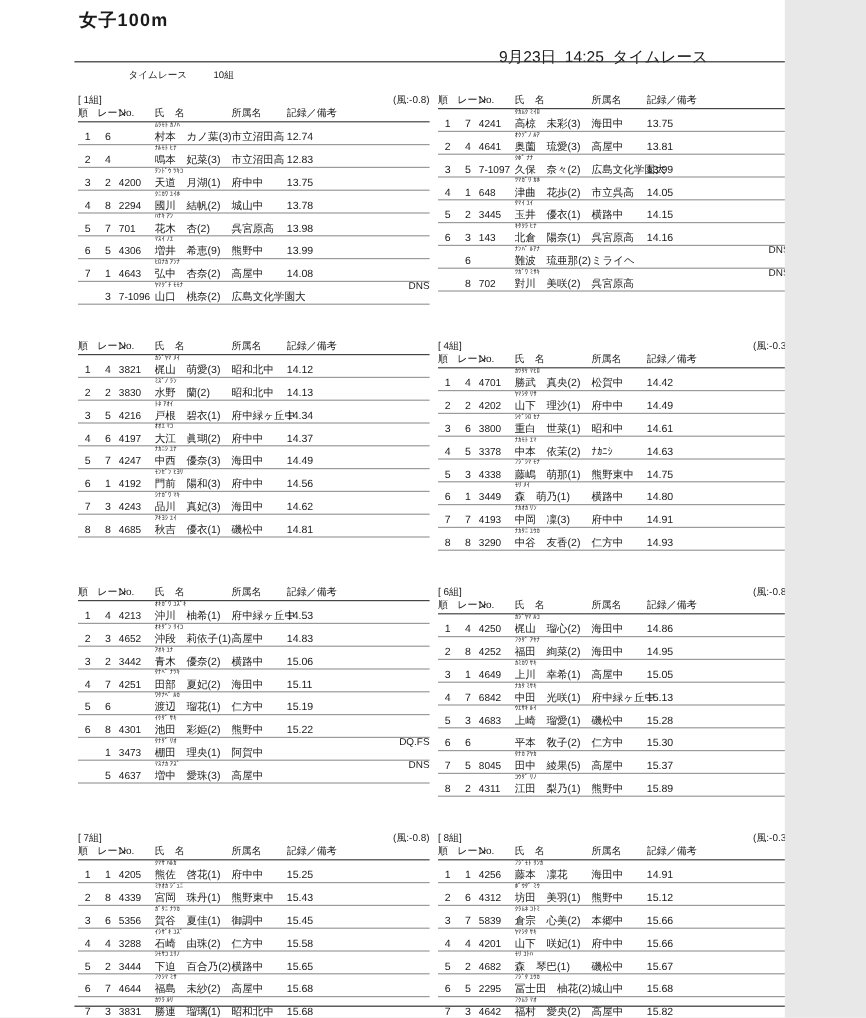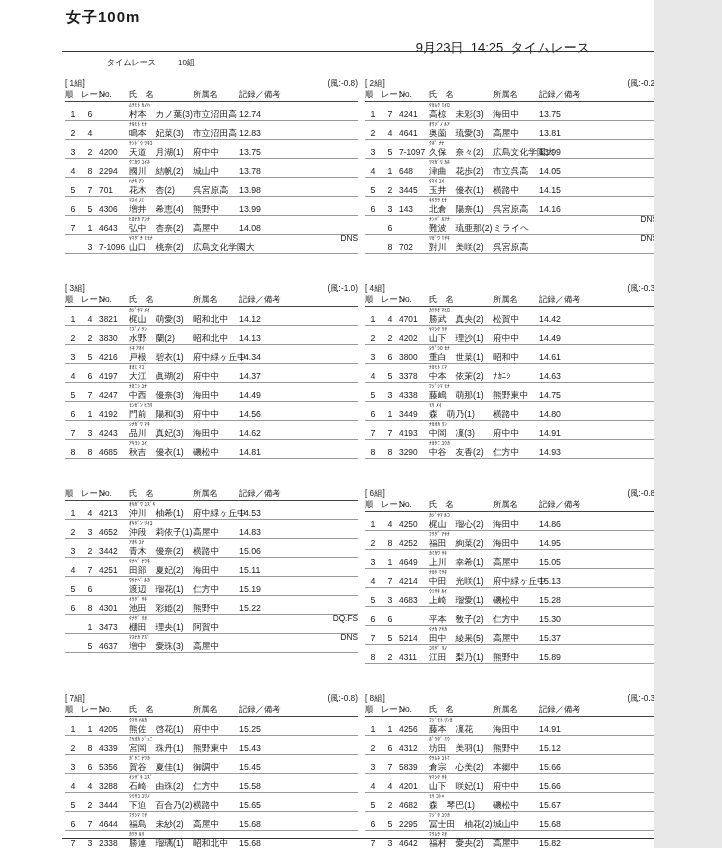--- a/index.html
+++ b/index.html
@@ -173,21 +173,21 @@
     <span class="status"></span>
   </div>
           <div class="entry">
     <div class="kana-line grid-cols">
       <span class="kana">ﾏｽｲ ﾉｴ</span>
     </div>
     <div class="main-line grid-cols">
       <span class="c-rank">6</span>
       <span class="c-lane">5</span>
       <span class="c-no">4306</span>
-      <span>増井　希恵(4)</span>
+      <span>増井　希恵(9)</span>
       <span>熊野中</span>
       <span>13.99</span>
     </div>
     <span class="status"></span>
   </div>
           <div class="entry">
     <div class="kana-line grid-cols">
       <span class="kana">ﾋﾛﾅｶ ｱﾝﾅ</span>
     </div>
     <div class="main-line grid-cols">
@@ -206,789 +206,781 @@
     </div>
     <div class="main-line grid-cols">
       <span class="c-rank"></span>
       <span class="c-lane">3</span>
       <span class="c-no">7-1096</span>
       <span>山口　桃奈(2)</span>
       <span>広島文化学園大</span>
       <span></span>
     </div>
     <span class="status">DNS</span>
-  </div>
-        </div>
-  </div>
-      <div class="heat">
-    <div class="heat-top">
-      <span>[ 2組]</span>
-      <span>(風:-0.2)</span>
-    </div>
-    <div class="head-row grid-cols">
-      <span>順</span>
-      <span>レーン</span>
-      <span>No.</span>
-      <span>氏　名</span>
-      <span>所属名</span>
-      <span>記録／備考</span>
-    </div>
-    <div>
-          <div class="entry">
-    <div class="kana-line grid-cols">
-      <span class="kana">ﾀｶﾑｸ ﾐｲﾛ</span>
-    </div>
-    <div class="main-line grid-cols">
-      <span class="c-rank">1</span>
-      <span class="c-lane">7</span>
-      <span class="c-no">4241</span>
-      <span>高椋　未彩(3)</span>
-      <span>海田中</span>
-      <span>13.75</span>
-    </div>
-    <span class="status"></span>
-  </div>
-          <div class="entry">
-    <div class="kana-line grid-cols">
-      <span class="kana">ｵｸｿﾞﾉ ﾙｱ</span>
-    </div>
-    <div class="main-line grid-cols">
-      <span class="c-rank">2</span>
-      <span class="c-lane">4</span>
-      <span class="c-no">4641</span>
-      <span>奥薗　琉愛(3)</span>
-      <span>高屋中</span>
-      <span>13.81</span>
-    </div>
-    <span class="status"></span>
-  </div>
-          <div class="entry">
-    <div class="kana-line grid-cols">
-      <span class="kana">ｸﾎﾞ ﾅﾅ</span>
-    </div>
-    <div class="main-line grid-cols">
-      <span class="c-rank">3</span>
-      <span class="c-lane">5</span>
-      <span class="c-no">7-1097</span>
-      <span>久保　奈々(2)</span>
-      <span>広島文化学園大</span>
-      <span>13.99</span>
-    </div>
-    <span class="status"></span>
-  </div>
-          <div class="entry">
-    <div class="kana-line grid-cols">
-      <span class="kana">ﾂﾏｶﾞﾘ ｶﾎ</span>
-    </div>
-    <div class="main-line grid-cols">
-      <span class="c-rank">4</span>
-      <span class="c-lane">1</span>
-      <span class="c-no">648</span>
-      <span>津曲　花歩(2)</span>
-      <span>市立呉高</span>
-      <span>14.05</span>
-    </div>
-    <span class="status"></span>
-  </div>
-          <div class="entry">
-    <div class="kana-line grid-cols">
-      <span class="kana">ﾀﾏｲ ﾕｲ</span>
-    </div>
-    <div class="main-line grid-cols">
-      <span class="c-rank">5</span>
-      <span class="c-lane">2</span>
-      <span class="c-no">3445</span>
-      <span>玉井　優衣(1)</span>
-      <span>横路中</span>
-      <span>14.15</span>
-    </div>
-    <span class="status"></span>
-  </div>
-          <div class="entry">
-    <div class="kana-line grid-cols">
-      <span class="kana">ｷﾀｸﾗ ﾋﾅ</span>
-    </div>
-    <div class="main-line grid-cols">
-      <span class="c-rank">6</span>
-      <span class="c-lane">3</span>
-      <span class="c-no">143</span>
-      <span>北倉　陽奈(1)</span>
-      <span>呉宮原高</span>
-      <span>14.16</span>
-    </div>
-    <span class="status"></span>
-  </div>
-          <div class="entry">
-    <div class="kana-line grid-cols">
-      <span class="kana">ﾅﾝﾊﾞ ﾙｱﾅ</span>
-    </div>
-    <div class="main-line grid-cols">
-      <span class="c-rank"></span>
-      <span class="c-lane">6</span>
-      <span class="c-no"></span>
-      <span>難波　琉亜那(2)</span>
-      <span>ミライヘ</span>
-      <span></span>
-    </div>
-    <span class="status">DNS</span>
-  </div>
-          <div class="entry">
-    <div class="kana-line grid-cols">
-      <span class="kana">ﾂｶﾞﾜ ﾐｻｷ</span>
-    </div>
-    <div class="main-line grid-cols">
-      <span class="c-rank"></span>
-      <span class="c-lane">8</span>
-      <span class="c-no">702</span>
-      <span>對川　美咲(2)</span>
-      <span>呉宮原高</span>
-      <span></span>
-    </div>
-    <span class="status">DNS</span>
-  </div>
-        </div>
-  </div>
-      <div class="heat">
-    <div class="heat-top">
-      <span>[ 3組]</span>
-      <span>(風:-1.0)</span>
-    </div>
-    <div class="head-row grid-cols">
-      <span>順</span>
-      <span>レーン</span>
-      <span>No.</span>
-      <span>氏　名</span>
-      <span>所属名</span>
-      <span>記録／備考</span>
-    </div>
-    <div>
-          <div class="entry">
-    <div class="kana-line grid-cols">
-      <span class="kana">ｶｼﾞﾔﾏ ﾒｲ</span>
-    </div>
-    <div class="main-line grid-cols">
-      <span class="c-rank">1</span>
-      <span class="c-lane">4</span>
-      <span class="c-no">3821</span>
-      <span>梶山　萌愛(3)</span>
-      <span>昭和北中</span>
-      <span>14.12</span>
-    </div>
-    <span class="status"></span>
-  </div>
-          <div class="entry">
-    <div class="kana-line grid-cols">
-      <span class="kana">ﾐｽﾞﾉ ﾗﾝ</span>
-    </div>
-    <div class="main-line grid-cols">
-      <span class="c-rank">2</span>
-      <span class="c-lane">2</span>
-      <span class="c-no">3830</span>
-      <span>水野　蘭(2)</span>
-      <span>昭和北中</span>
-      <span>14.13</span>
-    </div>
-    <span class="status"></span>
-  </div>
-          <div class="entry">
-    <div class="kana-line grid-cols">
-      <span class="kana">ﾄﾈ ｱｵｲ</span>
-    </div>
-    <div class="main-line grid-cols">
-      <span class="c-rank">3</span>
-      <span class="c-lane">5</span>
-      <span class="c-no">4216</span>
-      <span>戸根　碧衣(1)</span>
-      <span>府中緑ヶ丘中</span>
-      <span>14.34</span>
-    </div>
-    <span class="status"></span>
-  </div>
-          <div class="entry">
-    <div class="kana-line grid-cols">
-      <span class="kana">ｵｵｴ ﾏｺ</span>
-    </div>
-    <div class="main-line grid-cols">
-      <span class="c-rank">4</span>
-      <span class="c-lane">6</span>
-      <span class="c-no">4197</span>
-      <span>大江　眞瑚(2)</span>
-      <span>府中中</span>
-      <span>14.37</span>
-    </div>
-    <span class="status"></span>
-  </div>
-          <div class="entry">
-    <div class="kana-line grid-cols">
-      <span class="kana">ﾅｶﾆｼ ﾕﾅ</span>
-    </div>
-    <div class="main-line grid-cols">
-      <span class="c-rank">5</span>
-      <span class="c-lane">7</span>
-      <span class="c-no">4247</span>
-      <span>中西　優奈(3)</span>
-      <span>海田中</span>
-      <span>14.49</span>
-    </div>
-    <span class="status"></span>
-  </div>
-          <div class="entry">
-    <div class="kana-line grid-cols">
-      <span class="kana">ﾓﾝｾﾞﾝ ﾋﾖﾘ</span>
-    </div>
-    <div class="main-line grid-cols">
-      <span class="c-rank">6</span>
-      <span class="c-lane">1</span>
-      <span class="c-no">4192</span>
-      <span>門前　陽和(3)</span>
-      <span>府中中</span>
-      <span>14.56</span>
-    </div>
-    <span class="status"></span>
-  </div>
-          <div class="entry">
-    <div class="kana-line grid-cols">
-      <span class="kana">ｼﾅｶﾞﾜ ﾏｷ</span>
-    </div>
-    <div class="main-line grid-cols">
-      <span class="c-rank">7</span>
-      <span class="c-lane">3</span>
-      <span class="c-no">4243</span>
-      <span>品川　真妃(3)</span>
-      <span>海田中</span>
-      <span>14.62</span>
-    </div>
-    <span class="status"></span>
-  </div>
-          <div class="entry">
-    <div class="kana-line grid-cols">
-      <span class="kana">ｱｷﾖｼ ﾕｲ</span>
-    </div>
-    <div class="main-line grid-cols">
-      <span class="c-rank">8</span>
-      <span class="c-lane">8</span>
-      <span class="c-no">4685</span>
-      <span>秋吉　優衣(1)</span>
-      <span>磯松中</span>
-      <span>14.81</span>
-    </div>
-    <span class="status"></span>
-  </div>
-        </div>
-  </div>
-      <div class="heat">
-    <div class="heat-top">
-      <span>[ 4組]</span>
-      <span>(風:-0.3)</span>
-    </div>
-    <div class="head-row grid-cols">
-      <span>順</span>
-      <span>レーン</span>
-      <span>No.</span>
-      <span>氏　名</span>
-      <span>所属名</span>
-      <span>記録／備考</span>
-    </div>
-    <div>
-          <div class="entry">
-    <div class="kana-line grid-cols">
-      <span class="kana">ｶﾂﾀｹ ﾏﾋﾛ</span>
-    </div>
-    <div class="main-line grid-cols">
-      <span class="c-rank">1</span>
-      <span class="c-lane">4</span>
-      <span class="c-no">4701</span>
-      <span>勝武　真央(2)</span>
-      <span>松賀中</span>
-      <span>14.42</span>
-    </div>
-    <span class="status"></span>
-  </div>
-          <div class="entry">
-    <div class="kana-line grid-cols">
-      <span class="kana">ﾔﾏｼﾀ ﾘｻ</span>
-    </div>
-    <div class="main-line grid-cols">
-      <span class="c-rank">2</span>
-      <span class="c-lane">2</span>
-      <span class="c-no">4202</span>
-      <span>山下　理沙(1)</span>
-      <span>府中中</span>
-      <span>14.49</span>
-    </div>
-    <span class="status"></span>
-  </div>
-          <div class="entry">
-    <div class="kana-line grid-cols">
-      <span class="kana">ｼｹﾞｼﾛ ｾﾅ</span>
-    </div>
-    <div class="main-line grid-cols">
-      <span class="c-rank">3</span>
-      <span class="c-lane">6</span>
-      <span class="c-no">3800</span>
-      <span>重白　世菜(1)</span>
-      <span>昭和中</span>
-      <span>14.61</span>
-    </div>
-    <span class="status"></span>
-  </div>
-          <div class="entry">
-    <div class="kana-line grid-cols">
-      <span class="kana">ﾅｶﾓﾄ ｴﾏ</span>
-    </div>
-    <div class="main-line grid-cols">
-      <span class="c-rank">4</span>
-      <span class="c-lane">5</span>
-      <span class="c-no">3378</span>
-      <span>中本　依茉(2)</span>
-      <span>ﾅｶﾆｼ</span>
-      <span>14.63</span>
-    </div>
-    <span class="status"></span>
-  </div>
-          <div class="entry">
-    <div class="kana-line grid-cols">
-      <span class="kana">ﾌｼﾞｼﾏ ﾓﾅ</span>
-    </div>
-    <div class="main-line grid-cols">
-      <span class="c-rank">5</span>
-      <span class="c-lane">3</span>
-      <span class="c-no">4338</span>
-      <span>藤嶋　萌那(1)</span>
-      <span>熊野東中</span>
-      <span>14.75</span>
-    </div>
-    <span class="status"></span>
-  </div>
-          <div class="entry">
-    <div class="kana-line grid-cols">
-      <span class="kana">ﾓﾘ ﾒｲ</span>
-    </div>
-    <div class="main-line grid-cols">
-      <span class="c-rank">6</span>
-      <span class="c-lane">1</span>
-      <span class="c-no">3449</span>
-      <span>森　萌乃(1)</span>
-      <span>横路中</span>
-      <span>14.80</span>
-    </div>
-    <span class="status"></span>
-  </div>
-          <div class="entry">
-    <div class="kana-line grid-cols">
-      <span class="kana">ﾅｶｵｶ ﾘﾝ</span>
-    </div>
-    <div class="main-line grid-cols">
-      <span class="c-rank">7</span>
-      <span class="c-lane">7</span>
-      <span class="c-no">4193</span>
-      <span>中岡　凜(3)</span>
-      <span>府中中</span>
-      <span>14.91</span>
-    </div>
-    <span class="status"></span>
-  </div>
-          <div class="entry">
-    <div class="kana-line grid-cols">
-      <span class="kana">ﾅｶﾀﾆ ﾕｳｶ</span>
-    </div>
-    <div class="main-line grid-cols">
-      <span class="c-rank">8</span>
-      <span class="c-lane">8</span>
-      <span class="c-no">3290</span>
-      <span>中谷　友香(2)</span>
-      <span>仁方中</span>
-      <span>14.93</span>
-    </div>
-    <span class="status"></span>
   </div>
         </div>
   </div>
       <div class="heat">
     <div class="head-row grid-cols">
       <span>順</span>
       <span>レーン</span>
       <span>No.</span>
       <span>氏　名</span>
       <span>所属名</span>
       <span>記録／備考</span>
     </div>
     <div>
           <div class="entry">
     <div class="kana-line grid-cols">
-      <span class="kana">ｵｷｶﾞﾜ ﾕｽﾞｷ</span>
+      <span class="kana">ﾀｶﾑｸ ﾐｲﾛ</span>
     </div>
     <div class="main-line grid-cols">
       <span class="c-rank">1</span>
+      <span class="c-lane">7</span>
+      <span class="c-no">4241</span>
+      <span>高椋　未彩(3)</span>
+      <span>海田中</span>
+      <span>13.75</span>
+    </div>
+    <span class="status"></span>
+  </div>
+          <div class="entry">
+    <div class="kana-line grid-cols">
+      <span class="kana">ｵｸｿﾞﾉ ﾙｱ</span>
+    </div>
+    <div class="main-line grid-cols">
+      <span class="c-rank">2</span>
       <span class="c-lane">4</span>
-      <span class="c-no">4213</span>
-      <span>沖川　柚希(1)</span>
-      <span>府中緑ヶ丘中</span>
-      <span>14.53</span>
-    </div>
-    <span class="status"></span>
-  </div>
-          <div class="entry">
-    <div class="kana-line grid-cols">
-      <span class="kana">ｵｷﾀﾞﾝ ﾘｲｺ</span>
-    </div>
-    <div class="main-line grid-cols">
-      <span class="c-rank">2</span>
+      <span class="c-no">4641</span>
+      <span>奥薗　琉愛(3)</span>
+      <span>高屋中</span>
+      <span>13.81</span>
+    </div>
+    <span class="status"></span>
+  </div>
+          <div class="entry">
+    <div class="kana-line grid-cols">
+      <span class="kana">ｸﾎﾞ ﾅﾅ</span>
+    </div>
+    <div class="main-line grid-cols">
+      <span class="c-rank">3</span>
+      <span class="c-lane">5</span>
+      <span class="c-no">7-1097</span>
+      <span>久保　奈々(2)</span>
+      <span>広島文化学園大</span>
+      <span>13.99</span>
+    </div>
+    <span class="status"></span>
+  </div>
+          <div class="entry">
+    <div class="kana-line grid-cols">
+      <span class="kana">ﾂﾏｶﾞﾘ ｶﾎ</span>
+    </div>
+    <div class="main-line grid-cols">
+      <span class="c-rank">4</span>
+      <span class="c-lane">1</span>
+      <span class="c-no">648</span>
+      <span>津曲　花歩(2)</span>
+      <span>市立呉高</span>
+      <span>14.05</span>
+    </div>
+    <span class="status"></span>
+  </div>
+          <div class="entry">
+    <div class="kana-line grid-cols">
+      <span class="kana">ﾀﾏｲ ﾕｲ</span>
+    </div>
+    <div class="main-line grid-cols">
+      <span class="c-rank">5</span>
+      <span class="c-lane">2</span>
+      <span class="c-no">3445</span>
+      <span>玉井　優衣(1)</span>
+      <span>横路中</span>
+      <span>14.15</span>
+    </div>
+    <span class="status"></span>
+  </div>
+          <div class="entry">
+    <div class="kana-line grid-cols">
+      <span class="kana">ｷﾀｸﾗ ﾋﾅ</span>
+    </div>
+    <div class="main-line grid-cols">
+      <span class="c-rank">6</span>
       <span class="c-lane">3</span>
-      <span class="c-no">4652</span>
-      <span>沖段　莉依子(1)</span>
-      <span>高屋中</span>
-      <span>14.83</span>
-    </div>
-    <span class="status"></span>
-  </div>
-          <div class="entry">
-    <div class="kana-line grid-cols">
-      <span class="kana">ｱｵｷ ﾕﾅ</span>
-    </div>
-    <div class="main-line grid-cols">
-      <span class="c-rank">3</span>
-      <span class="c-lane">2</span>
-      <span class="c-no">3442</span>
-      <span>青木　優奈(2)</span>
-      <span>横路中</span>
-      <span>15.06</span>
-    </div>
-    <span class="status"></span>
-  </div>
-          <div class="entry">
-    <div class="kana-line grid-cols">
-      <span class="kana">ﾀﾅﾍﾞ ﾅﾂｷ</span>
-    </div>
-    <div class="main-line grid-cols">
-      <span class="c-rank">4</span>
-      <span class="c-lane">7</span>
-      <span class="c-no">4251</span>
-      <span>田部　夏妃(2)</span>
-      <span>海田中</span>
-      <span>15.11</span>
-    </div>
-    <span class="status"></span>
-  </div>
-          <div class="entry">
-    <div class="kana-line grid-cols">
-      <span class="kana">ﾜﾀﾅﾍﾞ ﾙｶ</span>
-    </div>
-    <div class="main-line grid-cols">
-      <span class="c-rank">5</span>
+      <span class="c-no">143</span>
+      <span>北倉　陽奈(1)</span>
+      <span>呉宮原高</span>
+      <span>14.16</span>
+    </div>
+    <span class="status"></span>
+  </div>
+          <div class="entry">
+    <div class="kana-line grid-cols">
+      <span class="kana">ﾅﾝﾊﾞ ﾙｱﾅ</span>
+    </div>
+    <div class="main-line grid-cols">
+      <span class="c-rank"></span>
       <span class="c-lane">6</span>
       <span class="c-no"></span>
-      <span>渡辺　瑠花(1)</span>
-      <span>仁方中</span>
-      <span>15.19</span>
-    </div>
-    <span class="status"></span>
-  </div>
-          <div class="entry">
-    <div class="kana-line grid-cols">
-      <span class="kana">ｲｹﾀﾞ ｻｷ</span>
-    </div>
-    <div class="main-line grid-cols">
-      <span class="c-rank">6</span>
+      <span>難波　琉亜那(2)</span>
+      <span>ミライヘ</span>
+      <span></span>
+    </div>
+    <span class="status">DNS</span>
+  </div>
+          <div class="entry">
+    <div class="kana-line grid-cols">
+      <span class="kana">ﾂｶﾞﾜ ﾐｻｷ</span>
+    </div>
+    <div class="main-line grid-cols">
+      <span class="c-rank"></span>
       <span class="c-lane">8</span>
-      <span class="c-no">4301</span>
-      <span>池田　彩姫(2)</span>
-      <span>熊野中</span>
-      <span>15.22</span>
-    </div>
-    <span class="status"></span>
-  </div>
-          <div class="entry">
-    <div class="kana-line grid-cols">
-      <span class="kana">ﾀﾅﾀﾞ ﾘｵ</span>
-    </div>
-    <div class="main-line grid-cols">
-      <span class="c-rank"></span>
-      <span class="c-lane">1</span>
-      <span class="c-no">3473</span>
-      <span>棚田　理央(1)</span>
-      <span>阿賀中</span>
+      <span class="c-no">702</span>
+      <span>對川　美咲(2)</span>
+      <span>呉宮原高</span>
       <span></span>
     </div>
-    <span class="status">DQ.FS</span>
-  </div>
-          <div class="entry">
-    <div class="kana-line grid-cols">
-      <span class="kana">ﾏｽﾅｶ ｱｽﾞ</span>
-    </div>
-    <div class="main-line grid-cols">
-      <span class="c-rank"></span>
-      <span class="c-lane">5</span>
-      <span class="c-no">4637</span>
-      <span>増中　愛珠(3)</span>
-      <span>高屋中</span>
-      <span></span>
-    </div>
     <span class="status">DNS</span>
   </div>
         </div>
   </div>
       <div class="heat">
-    <div class="heat-top">
-      <span>[ 6組]</span>
-      <span>(風:-0.8)</span>
-    </div>
     <div class="head-row grid-cols">
       <span>順</span>
       <span>レーン</span>
       <span>No.</span>
       <span>氏　名</span>
       <span>所属名</span>
       <span>記録／備考</span>
     </div>
     <div>
           <div class="entry">
     <div class="kana-line grid-cols">
-      <span class="kana">ｶｼﾞﾔﾏ ﾙｺ</span>
+      <span class="kana">ｶｼﾞﾔﾏ ﾒｲ</span>
     </div>
     <div class="main-line grid-cols">
       <span class="c-rank">1</span>
       <span class="c-lane">4</span>
-      <span class="c-no">4250</span>
-      <span>梶山　瑠心(2)</span>
+      <span class="c-no">3821</span>
+      <span>梶山　萌愛(3)</span>
+      <span>昭和北中</span>
+      <span>14.12</span>
+    </div>
+    <span class="status"></span>
+  </div>
+          <div class="entry">
+    <div class="kana-line grid-cols">
+      <span class="kana">ﾐｽﾞﾉ ﾗﾝ</span>
+    </div>
+    <div class="main-line grid-cols">
+      <span class="c-rank">2</span>
+      <span class="c-lane">2</span>
+      <span class="c-no">3830</span>
+      <span>水野　蘭(2)</span>
+      <span>昭和北中</span>
+      <span>14.13</span>
+    </div>
+    <span class="status"></span>
+  </div>
+          <div class="entry">
+    <div class="kana-line grid-cols">
+      <span class="kana">ﾄﾈ ｱｵｲ</span>
+    </div>
+    <div class="main-line grid-cols">
+      <span class="c-rank">3</span>
+      <span class="c-lane">5</span>
+      <span class="c-no">4216</span>
+      <span>戸根　碧衣(1)</span>
+      <span>府中緑ヶ丘中</span>
+      <span>14.34</span>
+    </div>
+    <span class="status"></span>
+  </div>
+          <div class="entry">
+    <div class="kana-line grid-cols">
+      <span class="kana">ｵｵｴ ﾏｺ</span>
+    </div>
+    <div class="main-line grid-cols">
+      <span class="c-rank">4</span>
+      <span class="c-lane">6</span>
+      <span class="c-no">4197</span>
+      <span>大江　眞瑚(2)</span>
+      <span>府中中</span>
+      <span>14.37</span>
+    </div>
+    <span class="status"></span>
+  </div>
+          <div class="entry">
+    <div class="kana-line grid-cols">
+      <span class="kana">ﾅｶﾆｼ ﾕﾅ</span>
+    </div>
+    <div class="main-line grid-cols">
+      <span class="c-rank">5</span>
+      <span class="c-lane">7</span>
+      <span class="c-no">4247</span>
+      <span>中西　優奈(3)</span>
       <span>海田中</span>
-      <span>14.86</span>
-    </div>
-    <span class="status"></span>
-  </div>
-          <div class="entry">
-    <div class="kana-line grid-cols">
-      <span class="kana">ﾌｸﾀﾞ ｱﾔﾅ</span>
-    </div>
-    <div class="main-line grid-cols">
-      <span class="c-rank">2</span>
+      <span>14.49</span>
+    </div>
+    <span class="status"></span>
+  </div>
+          <div class="entry">
+    <div class="kana-line grid-cols">
+      <span class="kana">ﾓﾝｾﾞﾝ ﾋﾖﾘ</span>
+    </div>
+    <div class="main-line grid-cols">
+      <span class="c-rank">6</span>
+      <span class="c-lane">1</span>
+      <span class="c-no">4192</span>
+      <span>門前　陽和(3)</span>
+      <span>府中中</span>
+      <span>14.56</span>
+    </div>
+    <span class="status"></span>
+  </div>
+          <div class="entry">
+    <div class="kana-line grid-cols">
+      <span class="kana">ｼﾅｶﾞﾜ ﾏｷ</span>
+    </div>
+    <div class="main-line grid-cols">
+      <span class="c-rank">7</span>
+      <span class="c-lane">3</span>
+      <span class="c-no">4243</span>
+      <span>品川　真妃(3)</span>
+      <span>海田中</span>
+      <span>14.62</span>
+    </div>
+    <span class="status"></span>
+  </div>
+          <div class="entry">
+    <div class="kana-line grid-cols">
+      <span class="kana">ｱｷﾖｼ ﾕｲ</span>
+    </div>
+    <div class="main-line grid-cols">
+      <span class="c-rank">8</span>
       <span class="c-lane">8</span>
-      <span class="c-no">4252</span>
-      <span>福田　絢菜(2)</span>
-      <span>海田中</span>
-      <span>14.95</span>
-    </div>
-    <span class="status"></span>
-  </div>
-          <div class="entry">
-    <div class="kana-line grid-cols">
-      <span class="kana">ｶﾐｶﾜ ｻｷ</span>
-    </div>
-    <div class="main-line grid-cols">
-      <span class="c-rank">3</span>
-      <span class="c-lane">1</span>
-      <span class="c-no">4649</span>
-      <span>上川　幸希(1)</span>
-      <span>高屋中</span>
-      <span>15.05</span>
-    </div>
-    <span class="status"></span>
-  </div>
-          <div class="entry">
-    <div class="kana-line grid-cols">
-      <span class="kana">ﾅｶﾀ ﾐｻｷ</span>
-    </div>
-    <div class="main-line grid-cols">
-      <span class="c-rank">4</span>
-      <span class="c-lane">7</span>
-      <span class="c-no">4214</span>
-      <span>中田　光咲(1)</span>
-      <span>府中緑ヶ丘中</span>
-      <span>15.13</span>
-    </div>
-    <span class="status"></span>
-  </div>
-          <div class="entry">
-    <div class="kana-line grid-cols">
-      <span class="kana">ｳｴｻｷ ﾙｲ</span>
-    </div>
-    <div class="main-line grid-cols">
-      <span class="c-rank">5</span>
-      <span class="c-lane">3</span>
-      <span class="c-no">4683</span>
-      <span>上崎　瑠愛(1)</span>
+      <span class="c-no">4685</span>
+      <span>秋吉　優衣(1)</span>
       <span>磯松中</span>
-      <span>15.28</span>
-    </div>
-    <span class="status"></span>
-  </div>
-          <div class="entry">
-    <div class="kana-line grid-cols">
-      <span class="kana"></span>
-    </div>
-    <div class="main-line grid-cols">
-      <span class="c-rank">6</span>
-      <span class="c-lane">6</span>
-      <span class="c-no"></span>
-      <span>平本　敎子(2)</span>
-      <span>仁方中</span>
-      <span>15.30</span>
-    </div>
-    <span class="status"></span>
-  </div>
-          <div class="entry">
-    <div class="kana-line grid-cols">
-      <span class="kana">ﾀﾅｶ ｱﾔｶ</span>
-    </div>
-    <div class="main-line grid-cols">
-      <span class="c-rank">7</span>
-      <span class="c-lane">5</span>
-      <span class="c-no">5214</span>
-      <span>田中　綾果(5)</span>
-      <span>高屋中</span>
-      <span>15.37</span>
-    </div>
-    <span class="status"></span>
-  </div>
-          <div class="entry">
-    <div class="kana-line grid-cols">
-      <span class="kana">ｺｳﾀﾞ ﾘﾉ</span>
-    </div>
-    <div class="main-line grid-cols">
-      <span class="c-rank">8</span>
-      <span class="c-lane">2</span>
-      <span class="c-no">4311</span>
-      <span>江田　梨乃(1)</span>
-      <span>熊野中</span>
-      <span>15.89</span>
+      <span>14.81</span>
     </div>
     <span class="status"></span>
   </div>
         </div>
   </div>
       <div class="heat">
     <div class="heat-top">
-      <span>[ 7組]</span>
-      <span>(風:-0.8)</span>
+      <span>[ 4組]</span>
+      <span>(風:-0.3)</span>
     </div>
     <div class="head-row grid-cols">
       <span>順</span>
       <span>レーン</span>
       <span>No.</span>
       <span>氏　名</span>
       <span>所属名</span>
       <span>記録／備考</span>
     </div>
     <div>
           <div class="entry">
     <div class="kana-line grid-cols">
-      <span class="kana">ｸﾏｻ ﾊﾙｶ</span>
+      <span class="kana">ｶﾂﾀｹ ﾏﾋﾛ</span>
     </div>
     <div class="main-line grid-cols">
       <span class="c-rank">1</span>
-      <span class="c-lane">1</span>
-      <span class="c-no">4205</span>
-      <span>熊佐　啓花(1)</span>
+      <span class="c-lane">4</span>
+      <span class="c-no">4701</span>
+      <span>勝武　真央(2)</span>
+      <span>松賀中</span>
+      <span>14.42</span>
+    </div>
+    <span class="status"></span>
+  </div>
+          <div class="entry">
+    <div class="kana-line grid-cols">
+      <span class="kana">ﾔﾏｼﾀ ﾘｻ</span>
+    </div>
+    <div class="main-line grid-cols">
+      <span class="c-rank">2</span>
+      <span class="c-lane">2</span>
+      <span class="c-no">4202</span>
+      <span>山下　理沙(1)</span>
       <span>府中中</span>
-      <span>15.25</span>
-    </div>
-    <span class="status"></span>
-  </div>
-          <div class="entry">
-    <div class="kana-line grid-cols">
-      <span class="kana">ﾐﾔｵｶ ｼﾞｭﾆ</span>
-    </div>
-    <div class="main-line grid-cols">
-      <span class="c-rank">2</span>
-      <span class="c-lane">8</span>
-      <span class="c-no">4339</span>
-      <span>宮岡　珠丹(1)</span>
-      <span>熊野東中</span>
-      <span>15.43</span>
-    </div>
-    <span class="status"></span>
-  </div>
-          <div class="entry">
-    <div class="kana-line grid-cols">
-      <span class="kana">ｶﾞﾀﾆ ﾅﾂｶ</span>
+      <span>14.49</span>
+    </div>
+    <span class="status"></span>
+  </div>
+          <div class="entry">
+    <div class="kana-line grid-cols">
+      <span class="kana">ｼｹﾞｼﾛ ｾﾅ</span>
     </div>
     <div class="main-line grid-cols">
       <span class="c-rank">3</span>
       <span class="c-lane">6</span>
-      <span class="c-no">5356</span>
-      <span>賀谷　夏佳(1)</span>
-      <span>御調中</span>
-      <span>15.45</span>
-    </div>
-    <span class="status"></span>
-  </div>
-          <div class="entry">
-    <div class="kana-line grid-cols">
-      <span class="kana">ｲｼｻﾞｷ ﾕｽﾞ</span>
+      <span class="c-no">3800</span>
+      <span>重白　世菜(1)</span>
+      <span>昭和中</span>
+      <span>14.61</span>
+    </div>
+    <span class="status"></span>
+  </div>
+          <div class="entry">
+    <div class="kana-line grid-cols">
+      <span class="kana">ﾅｶﾓﾄ ｴﾏ</span>
     </div>
     <div class="main-line grid-cols">
       <span class="c-rank">4</span>
-      <span class="c-lane">4</span>
-      <span class="c-no">3288</span>
-      <span>石崎　由珠(2)</span>
+      <span class="c-lane">5</span>
+      <span class="c-no">3378</span>
+      <span>中本　依茉(2)</span>
+      <span>ﾅｶﾆｼ</span>
+      <span>14.63</span>
+    </div>
+    <span class="status"></span>
+  </div>
+          <div class="entry">
+    <div class="kana-line grid-cols">
+      <span class="kana">ﾌｼﾞｼﾏ ﾓﾅ</span>
+    </div>
+    <div class="main-line grid-cols">
+      <span class="c-rank">5</span>
+      <span class="c-lane">3</span>
+      <span class="c-no">4338</span>
+      <span>藤嶋　萌那(1)</span>
+      <span>熊野東中</span>
+      <span>14.75</span>
+    </div>
+    <span class="status"></span>
+  </div>
+          <div class="entry">
+    <div class="kana-line grid-cols">
+      <span class="kana">ﾓﾘ ﾒｲ</span>
+    </div>
+    <div class="main-line grid-cols">
+      <span class="c-rank">6</span>
+      <span class="c-lane">1</span>
+      <span class="c-no">3449</span>
+      <span>森　萌乃(1)</span>
+      <span>横路中</span>
+      <span>14.80</span>
+    </div>
+    <span class="status"></span>
+  </div>
+          <div class="entry">
+    <div class="kana-line grid-cols">
+      <span class="kana">ﾅｶｵｶ ﾘﾝ</span>
+    </div>
+    <div class="main-line grid-cols">
+      <span class="c-rank">7</span>
+      <span class="c-lane">7</span>
+      <span class="c-no">4193</span>
+      <span>中岡　凜(3)</span>
+      <span>府中中</span>
+      <span>14.91</span>
+    </div>
+    <span class="status"></span>
+  </div>
+          <div class="entry">
+    <div class="kana-line grid-cols">
+      <span class="kana">ﾅｶﾀﾆ ﾕｳｶ</span>
+    </div>
+    <div class="main-line grid-cols">
+      <span class="c-rank">8</span>
+      <span class="c-lane">8</span>
+      <span class="c-no">3290</span>
+      <span>中谷　友香(2)</span>
       <span>仁方中</span>
-      <span>15.58</span>
-    </div>
-    <span class="status"></span>
-  </div>
-          <div class="entry">
-    <div class="kana-line grid-cols">
-      <span class="kana">ｼﾓｻｺ ﾕﾘﾉ</span>
-    </div>
-    <div class="main-line grid-cols">
-      <span class="c-rank">5</span>
-      <span class="c-lane">2</span>
-      <span class="c-no">3444</span>
-      <span>下迫　百合乃(2)</span>
-      <span>横路中</span>
-      <span>15.65</span>
-    </div>
-    <span class="status"></span>
-  </div>
-          <div class="entry">
-    <div class="kana-line grid-cols">
-      <span class="kana">ﾌｸｼﾏ ﾐｻ</span>
-    </div>
-    <div class="main-line grid-cols">
-      <span class="c-rank">6</span>
-      <span class="c-lane">7</span>
-      <span class="c-no">4644</span>
-      <span>福島　未紗(2)</span>
-      <span>高屋中</span>
-      <span>15.68</span>
-    </div>
-    <span class="status"></span>
-  </div>
-          <div class="entry">
-    <div class="kana-line grid-cols">
-      <span class="kana">ｶﾂﾗ ﾙﾘ</span>
-    </div>
-    <div class="main-line grid-cols">
-      <span class="c-rank">7</span>
-      <span class="c-lane">3</span>
-      <span class="c-no">2338</span>
-      <span>勝連　瑠璃(1)</span>
-      <span>昭和北中</span>
-      <span>15.68</span>
+      <span>14.93</span>
     </div>
     <span class="status"></span>
   </div>
         </div>
   </div>
       <div class="heat">
-    <div class="heat-top">
-      <span>[ 8組]</span>
-      <span>(風:-0.3)</span>
-    </div>
     <div class="head-row grid-cols">
       <span>順</span>
       <span>レーン</span>
       <span>No.</span>
       <span>氏　名</span>
       <span>所属名</span>
       <span>記録／備考</span>
     </div>
     <div>
           <div class="entry">
     <div class="kana-line grid-cols">
+      <span class="kana">ｵｷｶﾞﾜ ﾕｽﾞｷ</span>
+    </div>
+    <div class="main-line grid-cols">
+      <span class="c-rank">1</span>
+      <span class="c-lane">4</span>
+      <span class="c-no">4213</span>
+      <span>沖川　柚希(1)</span>
+      <span>府中緑ヶ丘中</span>
+      <span>14.53</span>
+    </div>
+    <span class="status"></span>
+  </div>
+          <div class="entry">
+    <div class="kana-line grid-cols">
+      <span class="kana">ｵｷﾀﾞﾝ ﾘｲｺ</span>
+    </div>
+    <div class="main-line grid-cols">
+      <span class="c-rank">2</span>
+      <span class="c-lane">3</span>
+      <span class="c-no">4652</span>
+      <span>沖段　莉依子(1)</span>
+      <span>高屋中</span>
+      <span>14.83</span>
+    </div>
+    <span class="status"></span>
+  </div>
+          <div class="entry">
+    <div class="kana-line grid-cols">
+      <span class="kana">ｱｵｷ ﾕﾅ</span>
+    </div>
+    <div class="main-line grid-cols">
+      <span class="c-rank">3</span>
+      <span class="c-lane">2</span>
+      <span class="c-no">3442</span>
+      <span>青木　優奈(2)</span>
+      <span>横路中</span>
+      <span>15.06</span>
+    </div>
+    <span class="status"></span>
+  </div>
+          <div class="entry">
+    <div class="kana-line grid-cols">
+      <span class="kana">ﾀﾅﾍﾞ ﾅﾂｷ</span>
+    </div>
+    <div class="main-line grid-cols">
+      <span class="c-rank">4</span>
+      <span class="c-lane">7</span>
+      <span class="c-no">4251</span>
+      <span>田部　夏妃(2)</span>
+      <span>海田中</span>
+      <span>15.11</span>
+    </div>
+    <span class="status"></span>
+  </div>
+          <div class="entry">
+    <div class="kana-line grid-cols">
+      <span class="kana">ﾜﾀﾅﾍﾞ ﾙｶ</span>
+    </div>
+    <div class="main-line grid-cols">
+      <span class="c-rank">5</span>
+      <span class="c-lane">6</span>
+      <span class="c-no"></span>
+      <span>渡辺　瑠花(1)</span>
+      <span>仁方中</span>
+      <span>15.19</span>
+    </div>
+    <span class="status"></span>
+  </div>
+          <div class="entry">
+    <div class="kana-line grid-cols">
+      <span class="kana">ｲｹﾀﾞ ｻｷ</span>
+    </div>
+    <div class="main-line grid-cols">
+      <span class="c-rank">6</span>
+      <span class="c-lane">8</span>
+      <span class="c-no">4301</span>
+      <span>池田　彩姫(2)</span>
+      <span>熊野中</span>
+      <span>15.22</span>
+    </div>
+    <span class="status"></span>
+  </div>
+          <div class="entry">
+    <div class="kana-line grid-cols">
+      <span class="kana">ﾀﾅﾀﾞ ﾘｵ</span>
+    </div>
+    <div class="main-line grid-cols">
+      <span class="c-rank"></span>
+      <span class="c-lane">1</span>
+      <span class="c-no">3473</span>
+      <span>棚田　理央(1)</span>
+      <span>阿賀中</span>
+      <span></span>
+    </div>
+    <span class="status">DQ.FS</span>
+  </div>
+          <div class="entry">
+    <div class="kana-line grid-cols">
+      <span class="kana">ﾏｽﾅｶ ｱｽﾞ</span>
+    </div>
+    <div class="main-line grid-cols">
+      <span class="c-rank"></span>
+      <span class="c-lane">5</span>
+      <span class="c-no">4637</span>
+      <span>増中　愛珠(3)</span>
+      <span>高屋中</span>
+      <span></span>
+    </div>
+    <span class="status">DNS</span>
+  </div>
+        </div>
+  </div>
+      <div class="heat">
+    <div class="heat-top">
+      <span>[ 6組]</span>
+      <span>(風:-0.8)</span>
+    </div>
+    <div class="head-row grid-cols">
+      <span>順</span>
+      <span>レーン</span>
+      <span>No.</span>
+      <span>氏　名</span>
+      <span>所属名</span>
+      <span>記録／備考</span>
+    </div>
+    <div>
+          <div class="entry">
+    <div class="kana-line grid-cols">
+      <span class="kana">ｶｼﾞﾔﾏ ﾙｺ</span>
+    </div>
+    <div class="main-line grid-cols">
+      <span class="c-rank">1</span>
+      <span class="c-lane">4</span>
+      <span class="c-no">4250</span>
+      <span>梶山　瑠心(2)</span>
+      <span>海田中</span>
+      <span>14.86</span>
+    </div>
+    <span class="status"></span>
+  </div>
+          <div class="entry">
+    <div class="kana-line grid-cols">
+      <span class="kana">ﾌｸﾀﾞ ｱﾔﾅ</span>
+    </div>
+    <div class="main-line grid-cols">
+      <span class="c-rank">2</span>
+      <span class="c-lane">8</span>
+      <span class="c-no">4252</span>
+      <span>福田　絢菜(2)</span>
+      <span>海田中</span>
+      <span>14.95</span>
+    </div>
+    <span class="status"></span>
+  </div>
+          <div class="entry">
+    <div class="kana-line grid-cols">
+      <span class="kana">ｶﾐｶﾜ ｻｷ</span>
+    </div>
+    <div class="main-line grid-cols">
+      <span class="c-rank">3</span>
+      <span class="c-lane">1</span>
+      <span class="c-no">4649</span>
+      <span>上川　幸希(1)</span>
+      <span>高屋中</span>
+      <span>15.05</span>
+    </div>
+    <span class="status"></span>
+  </div>
+          <div class="entry">
+    <div class="kana-line grid-cols">
+      <span class="kana">ﾅｶﾀ ﾐｻｷ</span>
+    </div>
+    <div class="main-line grid-cols">
+      <span class="c-rank">4</span>
+      <span class="c-lane">7</span>
+      <span class="c-no">6842</span>
+      <span>中田　光咲(1)</span>
+      <span>府中緑ヶ丘中</span>
+      <span>15.13</span>
+    </div>
+    <span class="status"></span>
+  </div>
+          <div class="entry">
+    <div class="kana-line grid-cols">
+      <span class="kana">ｳｴｻｷ ﾙｲ</span>
+    </div>
+    <div class="main-line grid-cols">
+      <span class="c-rank">5</span>
+      <span class="c-lane">3</span>
+      <span class="c-no">4683</span>
+      <span>上崎　瑠愛(1)</span>
+      <span>磯松中</span>
+      <span>15.28</span>
+    </div>
+    <span class="status"></span>
+  </div>
+          <div class="entry">
+    <div class="kana-line grid-cols">
+      <span class="kana"></span>
+    </div>
+    <div class="main-line grid-cols">
+      <span class="c-rank">6</span>
+      <span class="c-lane">6</span>
+      <span class="c-no"></span>
+      <span>平本　敎子(2)</span>
+      <span>仁方中</span>
+      <span>15.30</span>
+    </div>
+    <span class="status"></span>
+  </div>
+          <div class="entry">
+    <div class="kana-line grid-cols">
+      <span class="kana">ﾀﾅｶ ｱﾔｶ</span>
+    </div>
+    <div class="main-line grid-cols">
+      <span class="c-rank">7</span>
+      <span class="c-lane">5</span>
+      <span class="c-no">8045</span>
+      <span>田中　綾果(5)</span>
+      <span>高屋中</span>
+      <span>15.37</span>
+    </div>
+    <span class="status"></span>
+  </div>
+          <div class="entry">
+    <div class="kana-line grid-cols">
+      <span class="kana">ｺｳﾀﾞ ﾘﾉ</span>
+    </div>
+    <div class="main-line grid-cols">
+      <span class="c-rank">8</span>
+      <span class="c-lane">2</span>
+      <span class="c-no">4311</span>
+      <span>江田　梨乃(1)</span>
+      <span>熊野中</span>
+      <span>15.89</span>
+    </div>
+    <span class="status"></span>
+  </div>
+        </div>
+  </div>
+      <div class="heat">
+    <div class="heat-top">
+      <span>[ 7組]</span>
+      <span>(風:-0.8)</span>
+    </div>
+    <div class="head-row grid-cols">
+      <span>順</span>
+      <span>レーン</span>
+      <span>No.</span>
+      <span>氏　名</span>
+      <span>所属名</span>
+      <span>記録／備考</span>
+    </div>
+    <div>
+          <div class="entry">
+    <div class="kana-line grid-cols">
+      <span class="kana">ｸﾏｻ ﾊﾙｶ</span>
+    </div>
+    <div class="main-line grid-cols">
+      <span class="c-rank">1</span>
+      <span class="c-lane">1</span>
+      <span class="c-no">4205</span>
+      <span>熊佐　啓花(1)</span>
+      <span>府中中</span>
+      <span>15.25</span>
+    </div>
+    <span class="status"></span>
+  </div>
+          <div class="entry">
+    <div class="kana-line grid-cols">
+      <span class="kana">ﾐﾔｵｶ ｼﾞｭﾆ</span>
+    </div>
+    <div class="main-line grid-cols">
+      <span class="c-rank">2</span>
+      <span class="c-lane">8</span>
+      <span class="c-no">4339</span>
+      <span>宮岡　珠丹(1)</span>
+      <span>熊野東中</span>
+      <span>15.43</span>
+    </div>
+    <span class="status"></span>
+  </div>
+          <div class="entry">
+    <div class="kana-line grid-cols">
+      <span class="kana">ｶﾞﾀﾆ ﾅﾂｶ</span>
+    </div>
+    <div class="main-line grid-cols">
+      <span class="c-rank">3</span>
+      <span class="c-lane">6</span>
+      <span class="c-no">5356</span>
+      <span>賀谷　夏佳(1)</span>
+      <span>御調中</span>
+      <span>15.45</span>
+    </div>
+    <span class="status"></span>
+  </div>
+          <div class="entry">
+    <div class="kana-line grid-cols">
+      <span class="kana">ｲｼｻﾞｷ ﾕｽﾞ</span>
+    </div>
+    <div class="main-line grid-cols">
+      <span class="c-rank">4</span>
+      <span class="c-lane">4</span>
+      <span class="c-no">3288</span>
+      <span>石崎　由珠(2)</span>
+      <span>仁方中</span>
+      <span>15.58</span>
+    </div>
+    <span class="status"></span>
+  </div>
+          <div class="entry">
+    <div class="kana-line grid-cols">
+      <span class="kana">ｼﾓｻｺ ﾕﾘﾉ</span>
+    </div>
+    <div class="main-line grid-cols">
+      <span class="c-rank">5</span>
+      <span class="c-lane">2</span>
+      <span class="c-no">3444</span>
+      <span>下迫　百合乃(2)</span>
+      <span>横路中</span>
+      <span>15.65</span>
+    </div>
+    <span class="status"></span>
+  </div>
+          <div class="entry">
+    <div class="kana-line grid-cols">
+      <span class="kana">ﾌｸｼﾏ ﾐｻ</span>
+    </div>
+    <div class="main-line grid-cols">
+      <span class="c-rank">6</span>
+      <span class="c-lane">7</span>
+      <span class="c-no">4644</span>
+      <span>福島　未紗(2)</span>
+      <span>高屋中</span>
+      <span>15.68</span>
+    </div>
+    <span class="status"></span>
+  </div>
+          <div class="entry">
+    <div class="kana-line grid-cols">
+      <span class="kana">ｶﾂﾗ ﾙﾘ</span>
+    </div>
+    <div class="main-line grid-cols">
+      <span class="c-rank">7</span>
+      <span class="c-lane">3</span>
+      <span class="c-no">3831</span>
+      <span>勝連　瑠璃(1)</span>
+      <span>昭和北中</span>
+      <span>15.68</span>
+    </div>
+    <span class="status"></span>
+  </div>
+        </div>
+  </div>
+      <div class="heat">
+    <div class="heat-top">
+      <span>[ 8組]</span>
+      <span>(風:-0.3)</span>
+    </div>
+    <div class="head-row grid-cols">
+      <span>順</span>
+      <span>レーン</span>
+      <span>No.</span>
+      <span>氏　名</span>
+      <span>所属名</span>
+      <span>記録／備考</span>
+    </div>
+    <div>
+          <div class="entry">
+    <div class="kana-line grid-cols">
       <span class="kana">ﾌｼﾞﾓﾄ ﾘﾝｶ</span>
     </div>
     <div class="main-line grid-cols">
       <span class="c-rank">1</span>
       <span class="c-lane">1</span>
       <span class="c-no">4256</span>
       <span>藤本　凜花</span>
       <span>海田中</span>
       <span>14.91</span>
     </div>

